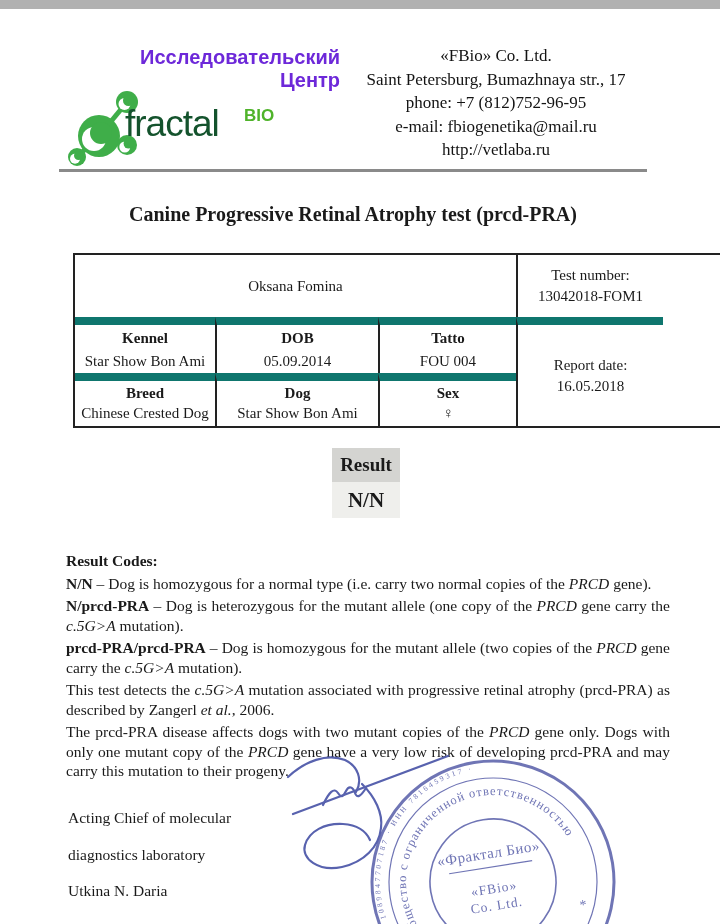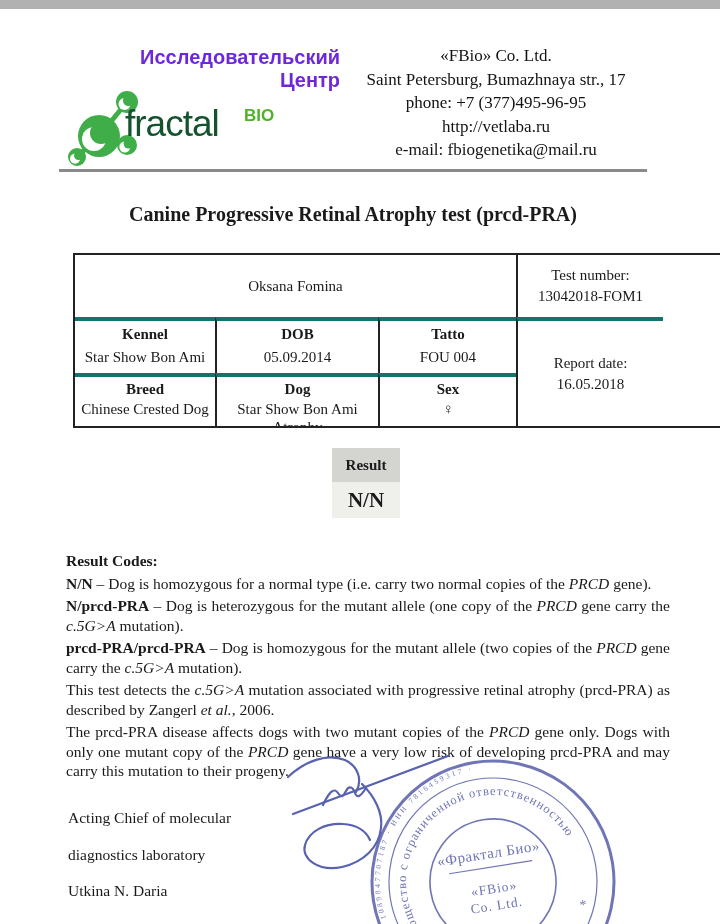--- a/index.html
+++ b/index.html
@@ -26,34 +26,34 @@
   
   #title{left:0;top:203px;width:706px;text-align:center;font-weight:bold;font-size:20px;}
 
   
   #info-table{left:73px;top:253px;width:680px;height:175px;border:2px solid #222;
               display:grid;grid-template-columns:140px 163px 138px 147px;
               grid-template-rows:62px 56px 53px;box-sizing:border-box;}
   .tcell{display:flex;flex-direction:column;align-items:center;justify-content:flex-start;
          text-align:center;font-size:15px;overflow:hidden;}
   .bl{border-left:2px solid #222;}
-  .bt{border-top:4px solid #0f766e;}
+  .bt{border-top:8px solid #0f766e;}
   .center-v{justify-content:center;}
   .tlabel{font-weight:bold;padding-top:4px;line-height:18px;}
   .tvalue{padding-top:5px;line-height:18px;}
   .row3 .tlabel{padding-top:3px;}
   .row3 .tvalue{padding-top:2px;}
   #cell-owner{grid-column:1/4;grid-row:1;}
   #cell-testnum{grid-column:4;grid-row:1;line-height:21px;}
   #cell-report{grid-column:4;grid-row:2/4;line-height:21px;}
 
   
   #result-box{left:332px;top:448px;width:68px;}
   #result-head{height:34px;background:#d4d4d1;display:flex;align-items:center;justify-content:center;
-               font-weight:bold;font-size:15px;}
+               font-weight:bold;font-size:19px;}
   #result-value{height:36px;background:#efefec;display:flex;align-items:center;justify-content:center;
                 font-weight:bold;font-size:21px;}
 
   
   #bodytext{left:66px;top:551px;width:604px;}
   #bodytext p{margin:0 0 3px 0;font-size:15.5px;line-height:19.5px;text-align:justify;}
   #bodytext p.head{font-weight:bold;text-align:left;}
 
   
   #sigblock{left:68px;top:797px;font-size:15.5px;}
@@ -93,23 +93,23 @@
     <circle cx="19" cy="73" r="9" fill="#3fae49"></circle>
     <circle cx="17" cy="74.8" r="5" fill="#ffffff"></circle>
     <circle cx="20.5" cy="71.6" r="4.5" fill="#3fae49"></circle>
   </svg>
   <div id="logo-word" class="abs">fractal</div>
   <div id="logo-sup" class="abs">BIO</div>
 
   <div id="contacts" class="abs">
     <div>«FBio» Co. Ltd.</div>
     <div>Saint Petersburg, Bumazhnaya str., 17</div>
-    <div>phone: +7 (377)495-96-95</div>
+    <div>phone: +7 (812)752-96-95</div>
+    <div>e-mail: fbiogenetika@mail.ru</div>
     <div>http://vetlaba.ru</div>
-    <div>e-mail: fbiogenetika@mail.ru</div>
   </div>
 
   <div id="divider" class="abs"></div>
 
   <div id="title" class="abs">Canine Progressive Retinal Atrophy test (prcd-PRA)</div>
 
   <div id="info-table" class="abs">
     <div id="cell-owner" class="tcell center-v">
       <div>Oksana Fomina</div>
     </div>

